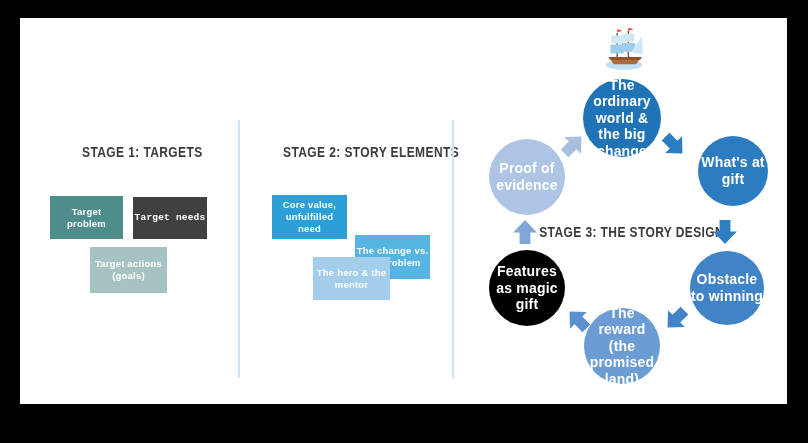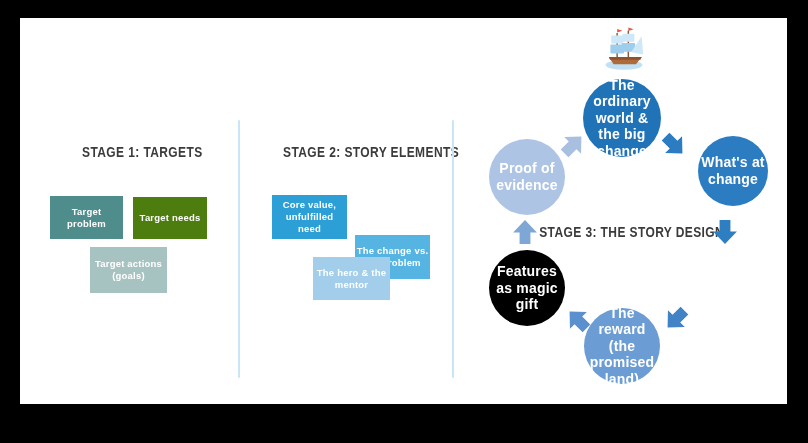--- a/index.html
+++ b/index.html
@@ -44,21 +44,21 @@
 
   <div class="abs stage-title" style="left: 62px; top: 125px; color: rgb(59, 59, 59);">STAGE 1: TARGETS</div>
   <div class="abs stage-title" style="left: 263px; top: 125px; color: rgb(59, 59, 59);">STAGE 2: STORY ELEMENTS</div>
   <div class="abs stage-title centered" style="left: 498px; top: 205px; width: 212px; color: rgb(59, 59, 59);">STAGE 3: THE STORY DESIGN</div>
 
   <div class="abs divider" style="left: 218px; top: 102px; background-color: rgb(201, 230, 247);"></div>
   <div class="abs divider" style="left: 432px; top: 102px; background-color: rgb(201, 230, 247);"></div>
 
   <div class="abs box" style="left: 30px; top: 178px; width: 73px; height: 43px; background-color: rgb(79, 140, 140);">Target
 problem</div>
-  <div class="abs box" style="left: 113px; top: 179px; width: 74px; height: 42px; background-color: #4d7c0f;">Target needs</div>
+  <div class="abs box" style="left: 113px; top: 179px; width: 74px; height: 42px; background-color: #404040; font-family: Liberation Mono, monospace;">Target needs</div>
   <div class="abs box" style="left: 70px; top: 229px; width: 77px; height: 46px; background-color: rgb(167, 195, 193);">Target actions
 (goals)</div>
 
   <div class="abs box" style="left: 252px; top: 177px; width: 75px; height: 44px; background-color: rgb(43, 159, 214);">Core value,
 unfulfilled
 need</div>
   <div class="abs box" style="left: 335px; top: 177px; width: 75px; height: 44px; background-color: rgb(85, 180, 225); margin-top: 40px;">The change vs.
 the problem</div>
   <div class="abs box" style="left: 293px; top: 239px; width: 77px; height: 43px; background-color: rgb(162, 206, 236);">The hero &amp; the
 mentor</div>
@@ -79,21 +79,23 @@
       <path d="M11 38 L52 38 L50.5 41.5 L12.5 41.5 Z" fill="#8e532c"></path>
     </svg>
   </div>
 
   <div class="abs circle" style="left: 563px; top: 61px; width: 78px; height: 78px; background-color: rgb(33, 115, 184);">The
 ordinary
 world &amp;
 the big
 change</div>
   <div class="abs circle" style="left: 678px; top: 118px; width: 70px; height: 70px; background-color: rgb(43, 124, 193);">What's at
-change</div>
+gift</div>
+  <div class="abs circle" style="left: 670px; top: 233px; width: 74px; height: 74px; background-color: rgb(64, 131, 198);">Obstacle
+to winning</div>
   <div class="abs circle" style="left: 564px; top: 290px; width: 76px; height: 76px; background-color: rgb(107, 156, 212);">The
 reward
 (the
 promised
 land)</div>
   <div class="abs circle" style="left: 469px; top: 232px; width: 76px; height: 76px; background-color: #000000;">Features
 as magic
 gift</div>
   <div class="abs circle" style="left: 469px; top: 121px; width: 76px; height: 76px; background-color: rgb(174, 196, 229);">Proof of
 evidence</div>

